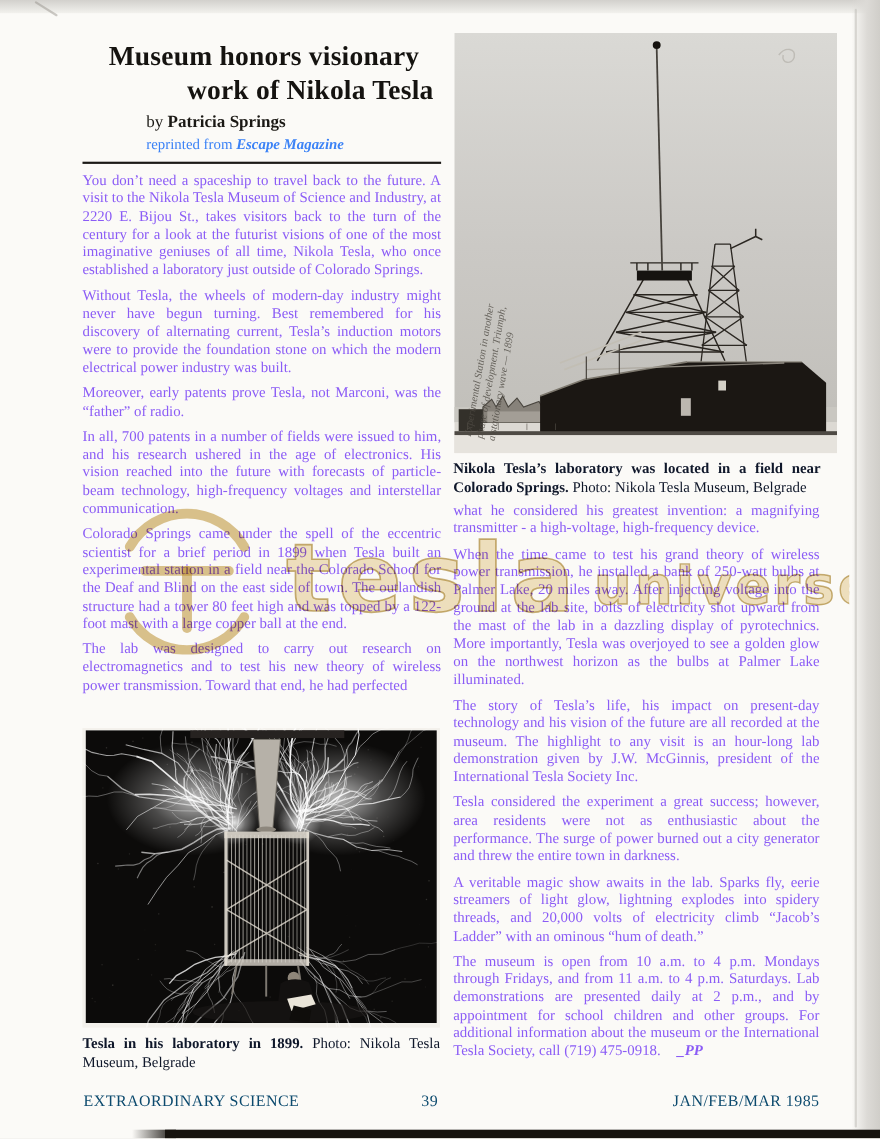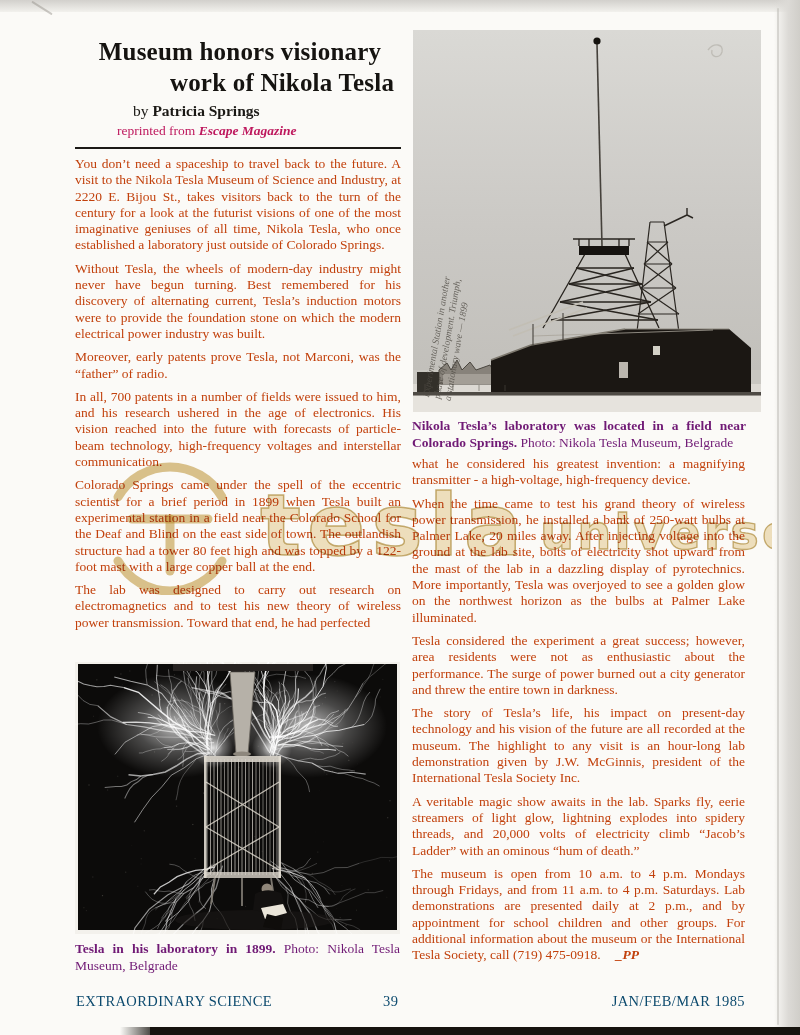--- a/index.html
+++ b/index.html
@@ -18,37 +18,37 @@
   .corner-mark{position:absolute;left:30px;top:7px;width:24px;height:2px;background:#908c85;
     transform:rotate(32deg);opacity:.45;border-radius:2px;}
 
   
   .title{position:absolute;left:75px;width:330px;text-align:center;font-weight:bold;
     font-size:25px;color:#151310;letter-spacing:.2px;}
   .title-1{top:38px;}
   .title-2{top:69px;padding-left:42px;}
   .byline{position:absolute;left:133px;top:102px;font-size:15.5px;color:#1a1814;}
   .byline b{font-weight:bold;}
-  .reprint{position:absolute;left:117px;top:123px;font-size:13.5px;color:#be185d;}
+  .reprint{position:absolute;left:133px;top:123px;font-size:13.5px;color:#3b82f6;}
   .reprint b{font-weight:bold;font-style:italic;}
   .rule{position:absolute;left:75px;top:147px;width:326px;height:2px;background:#1b1916;}
 
   
   .col-left-text{position:absolute;left:75px;top:156px;width:326px;}
   .col-right-text{position:absolute;left:412px;top:456px;width:333px;}
-  p.body{font-size:13.5px;line-height:16.3px;text-align:justify;margin:0 0 7px;color:#c2410c;}
+  p.body{font-size:13.5px;line-height:16.3px;text-align:justify;margin:0 0 7px;color:#8b5cf6;}
   .sig{font-weight:bold;font-style:italic;margin-left:15px;}
 
   
   .fig-right{position:absolute;left:413px;top:30px;width:348px;height:382px;}
   .fig-right svg,.fig-left svg{display:block;width:100%;height:100%;}
   .annotation{position:absolute;left:8px;top:366px;transform:rotate(-80deg);
     transform-origin:left top;font-style:italic;font-size:9.5px;line-height:11px;
     color:#4f4b44;opacity:.8;white-space:nowrap;}
-  .cap{font-size:13.5px;line-height:17px;text-align:justify;color:#701a75;}
+  .cap{font-size:13.5px;line-height:17px;text-align:justify;color:#0f172a;}
   .cap b{font-weight:bold;}
   .cap-right{position:absolute;left:412px;top:417px;width:334px;}
   .fig-left{position:absolute;left:75px;top:662px;width:325px;height:272px;background:#f3f1ec;}
   .cap-left{position:absolute;left:75px;top:940px;width:325px;}
 
   
   .watermark{position:absolute;left:92px;top:455px;width:680px;height:140px;z-index:6;
     pointer-events:none;mix-blend-mode:multiply;}
   .watermark text{font-family:"DejaVu Sans",sans-serif;font-weight:bold;}
 
@@ -141,22 +141,22 @@
       <div>phase of development. Triumph,</div>
       <div>a stationary wave — 1899</div>
     </div>
   </figure>
 
   <div class="cap cap-right"><b>Nikola Tesla’s laboratory was located in a field near Colorado Springs.</b><span> Photo: Nikola Tesla Museum, Belgrade</span></div>
 
   <div class="col-right-text">
     <p class="body">what he considered his greatest invention: a magnifying transmitter - a high-voltage, high-frequency device.</p>
     <p class="body">When the time came to test his grand theory of wireless power transmission, he installed a bank of 250-watt bulbs at Palmer Lake, 20 miles away.  After injecting voltage into the ground at the lab site, bolts of electricity shot upward from the mast of the lab in a dazzling display of pyrotechnics.  More importantly, Tesla was overjoyed to see a golden glow on the northwest horizon as the bulbs at Palmer Lake illuminated.</p>
+    <p class="body">The story of Tesla’s life, his impact on present-day technology and his vision of the future are all recorded at the museum.  The highlight to any visit is an hour-long lab demonstration given by J.W. McGinnis, president of the International Tesla Society Inc.</p>
     <p class="body">Tesla considered the experiment a great success; however, area residents were not as enthusiastic about the performance.  The surge of power burned out a city generator and threw the entire town in darkness.</p>
-    <p class="body">The story of Tesla’s life, his impact on present-day technology and his vision of the future are all recorded at the museum.  The highlight to any visit is an hour-long lab demonstration given by J.W. McGinnis, president of the International Tesla Society Inc.</p>
     <p class="body">A veritable magic show awaits in the lab.  Sparks fly, eerie streamers of light glow, lightning explodes into spidery threads, and 20,000 volts of electricity climb “Jacob’s Ladder” with an ominous “hum of death.”</p>
     <p class="body"><span>The museum is open from 10 a.m. to 4 p.m. Mondays through Fridays, and from 11 a.m. to 4 p.m. Saturdays.  Lab demonstrations are presented daily at 2 p.m., and by appointment for school children and other groups.  For additional information about the museum or the International Tesla Society, call (719) 475-0918.</span><span class="sig">_PP</span></p>
   </div>
 
   <figure class="fig-left" style="margin:0">
     <svg viewBox="0 0 325 272" preserveAspectRatio="none">
       <defs>
         <radialGradient id="glow" cx=".5" cy=".5" r=".5">
           <stop offset="0" stop-color="#ffffff" stop-opacity=".9"></stop>
           <stop offset=".5" stop-color="#ffffff" stop-opacity=".32"></stop>

